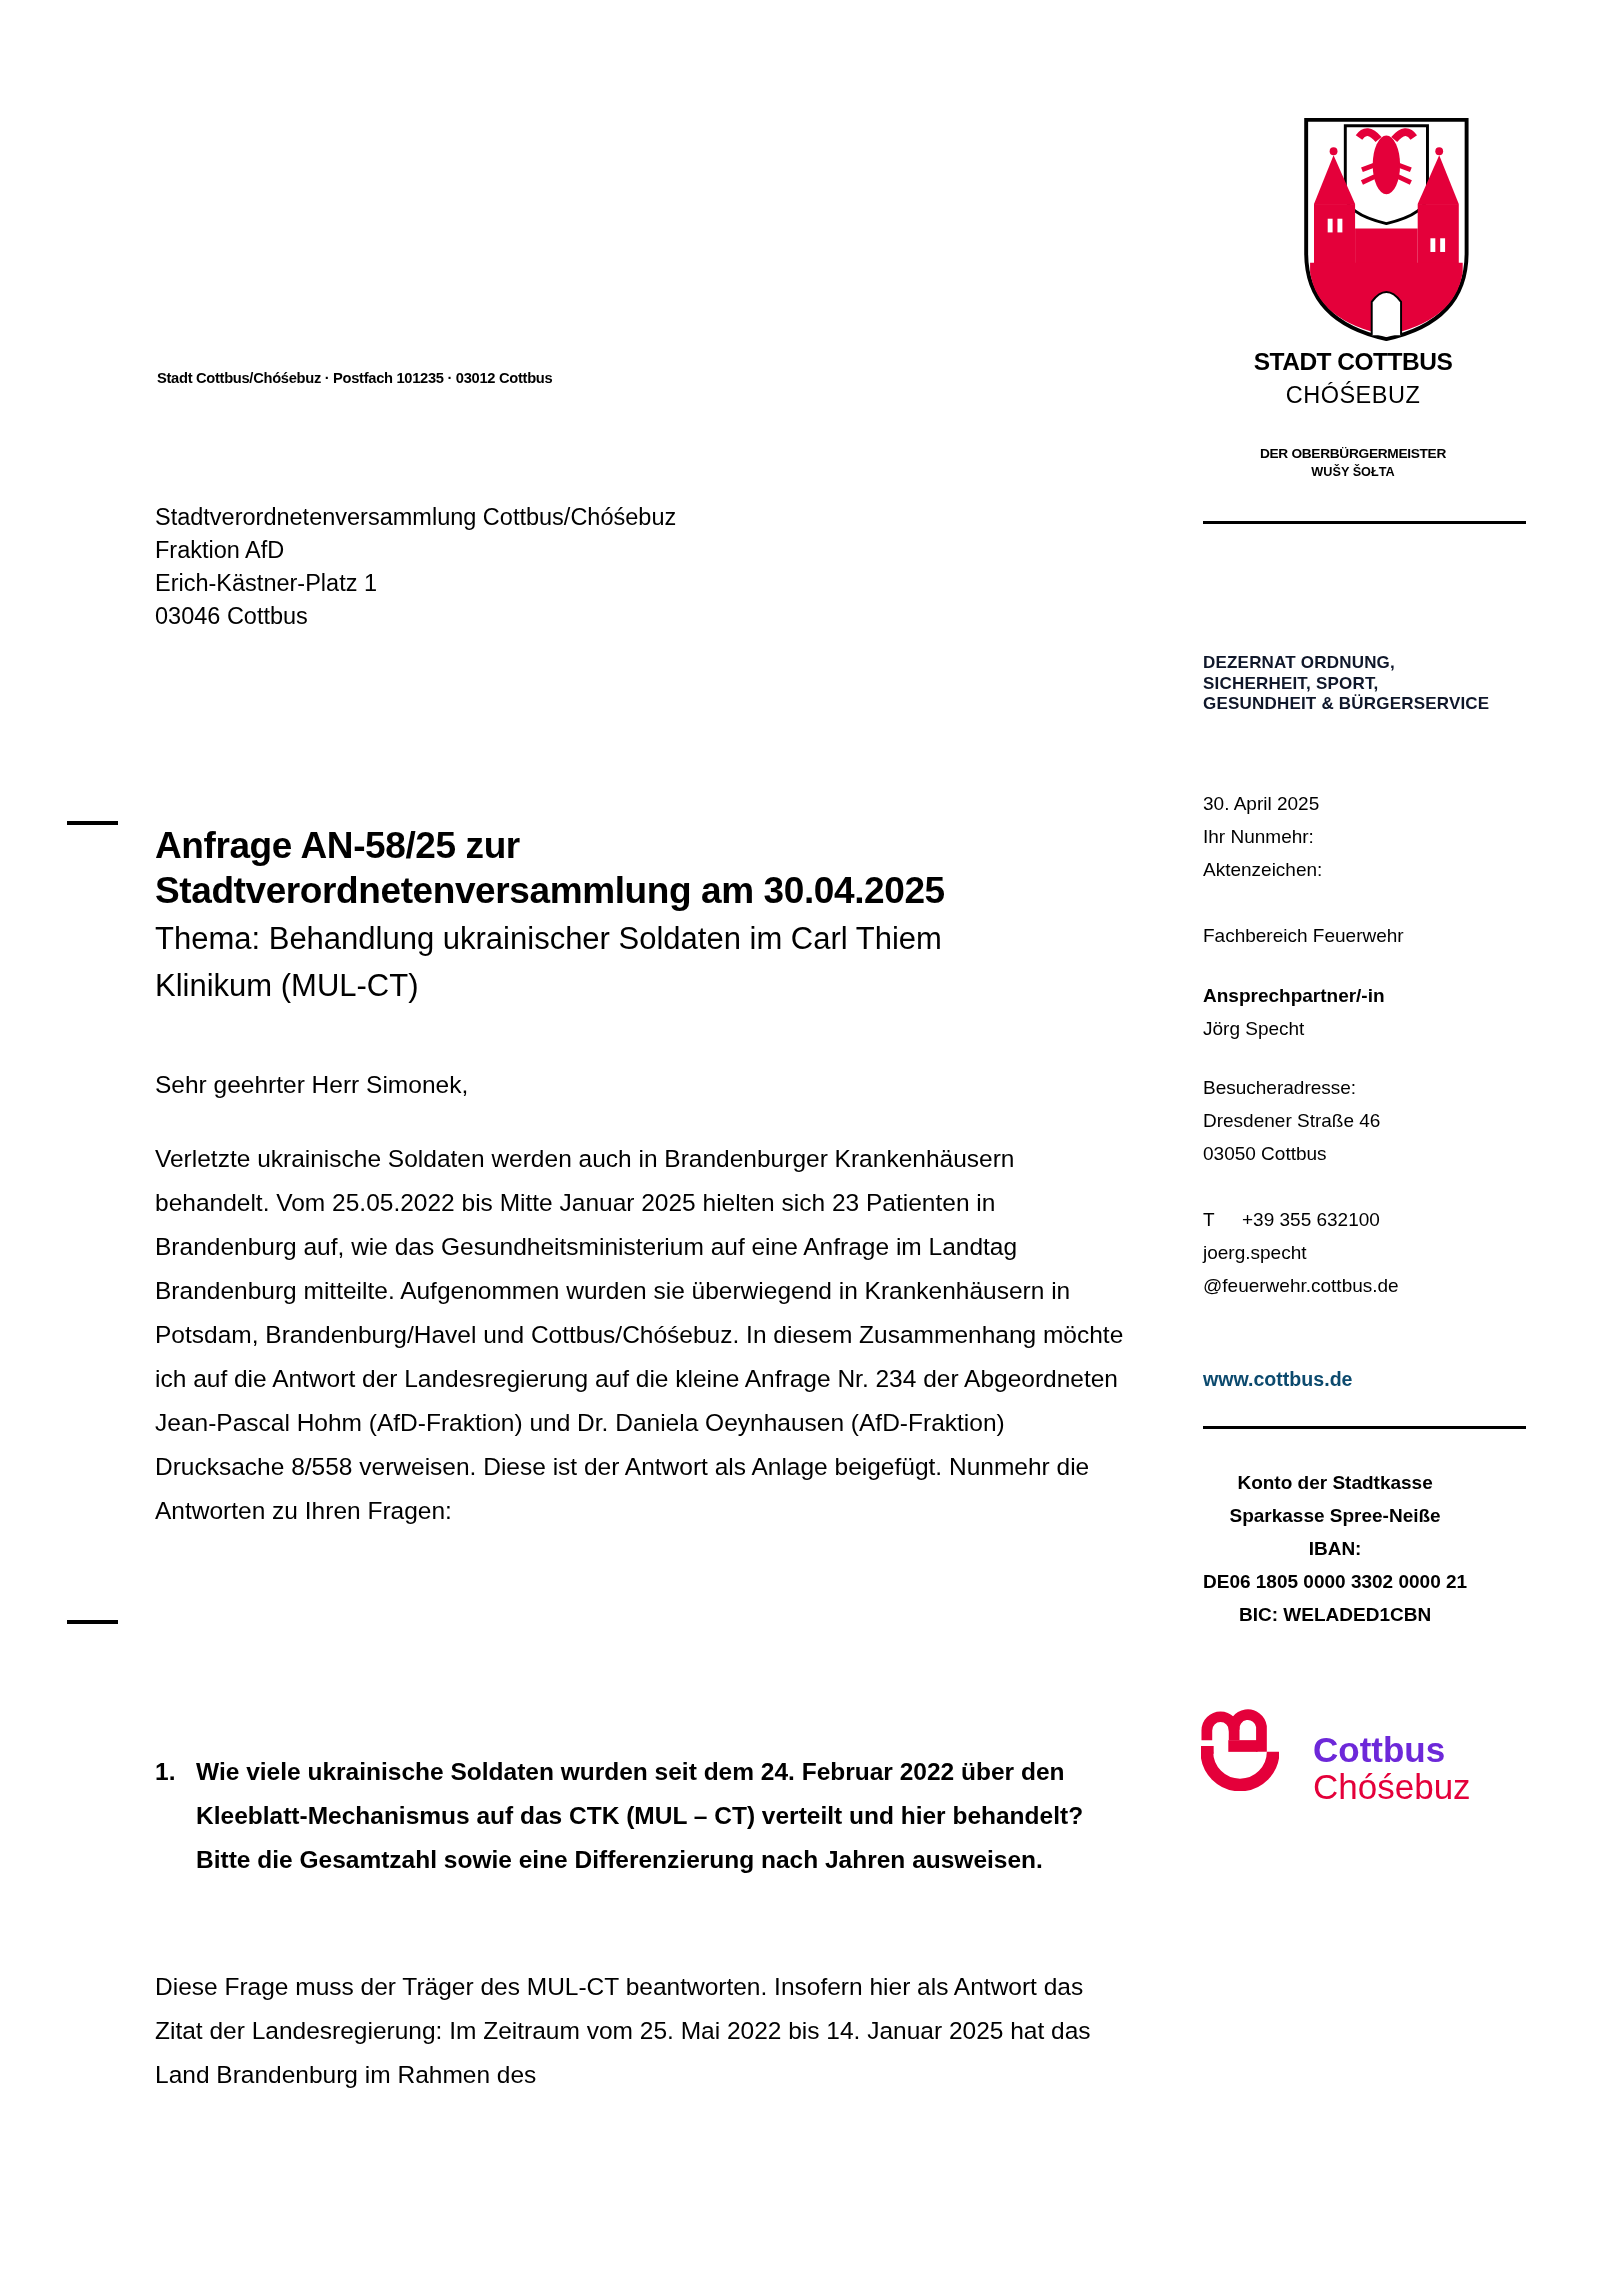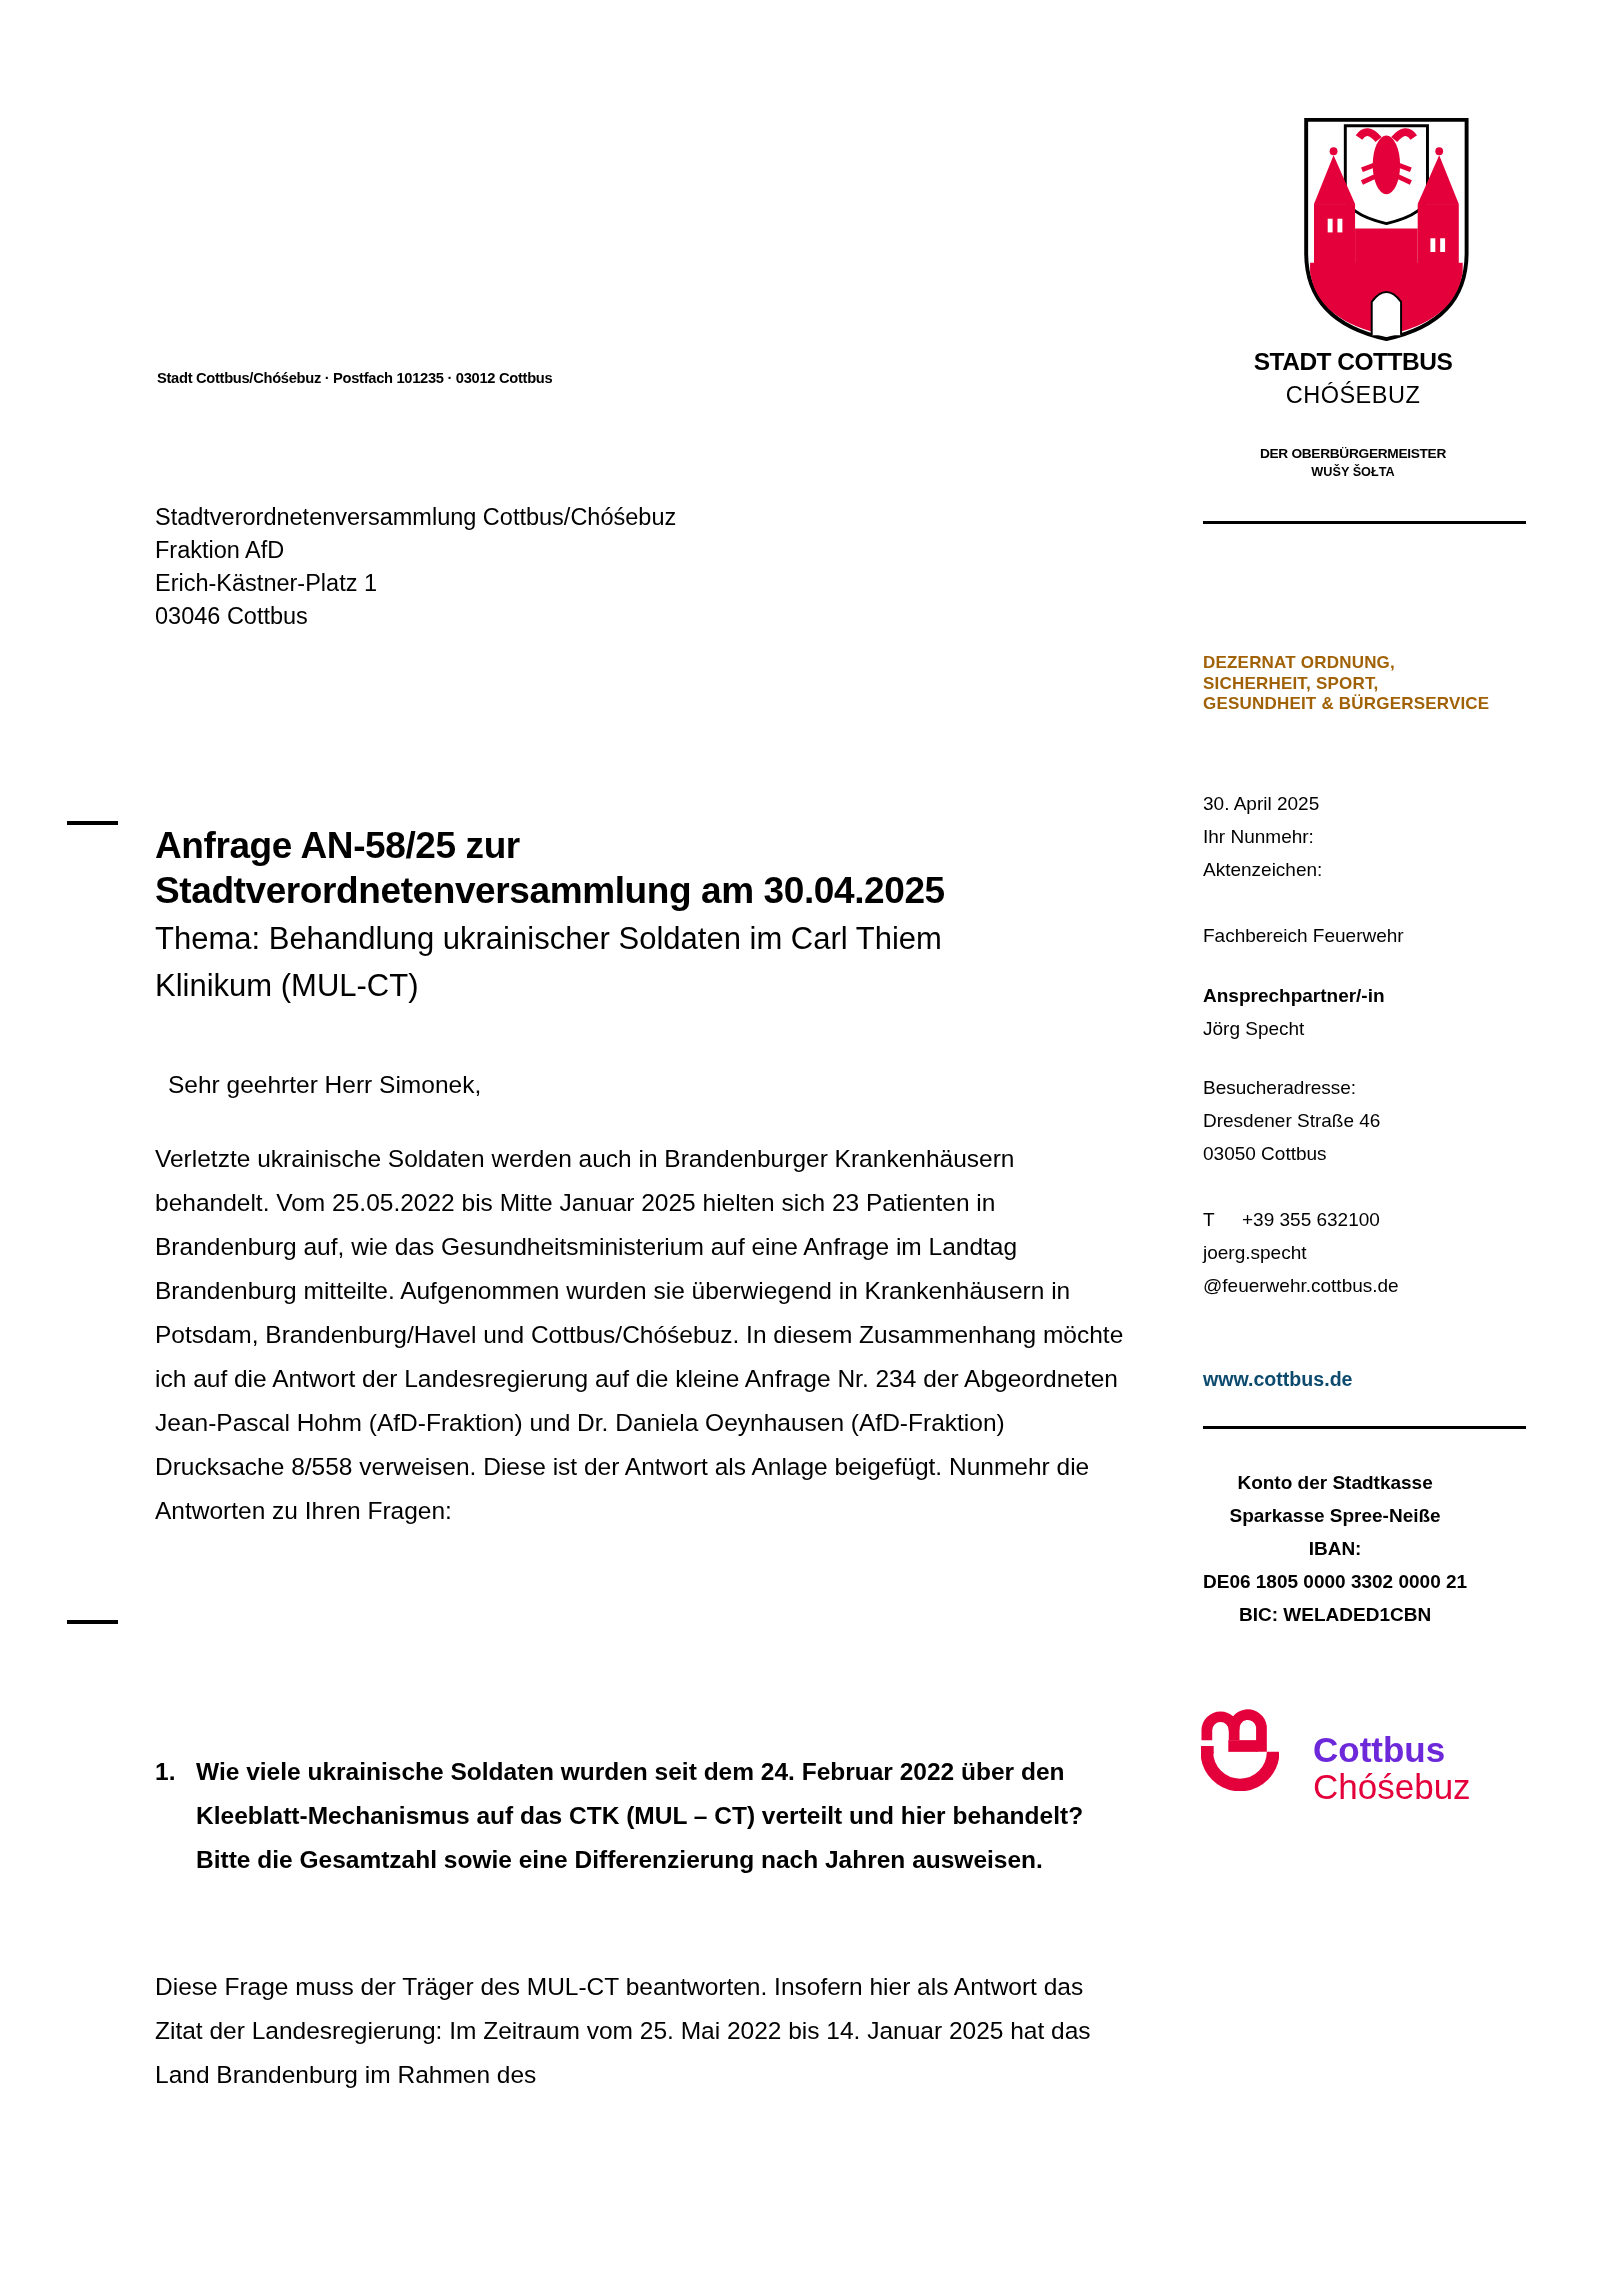--- a/index.html
+++ b/index.html
@@ -20,21 +20,21 @@
 
     
     .recipient { left: 155px; top: 501px; font-size: 23.5px; line-height: 33px; }
     .recipient div { white-space: nowrap; }
 
     
     .title { left: 155px; top: 823px; width: 1000px; }
     .title-main { font-size: 37px; font-weight: bold; line-height: 45px; letter-spacing: -0.4px; }
     .title-sub { font-size: 31px; line-height: 43px; margin-top: 3.9px; }
 
-    .salutation { left: 168px; top: 1071px; font-size: 24.5px; }
+    .salutation { left: 155px; top: 1071px; font-size: 24.5px; }
 
     .body-text {
       left: 155px; top: 1137px; width: 980px; font-size: 24.5px; line-height: 44px;
     }
     .body-text p { margin: 0; }
 
     .question {
       left: 155px; top: 1750px; width: 980px; font-size: 24.5px; line-height: 44px;
       font-weight: bold; display: flex;
     }
@@ -57,21 +57,21 @@
     .mayor-title {
       left: 1196px; top: 446px; width: 314px; text-align: center;
       font-size: 13.7px; font-weight: bold; letter-spacing: -0.3px;
     }
     .mayor-name {
       left: 1196px; top: 465px; width: 314px; text-align: center; font-size: 12.7px; font-weight: bold;
     }
     .rule { position: absolute; left: 1203px; width: 323px; height: 2.9px; background: #000; }
 
     .dezernat {
-      left: 1203px; top: 653px; font-size: 17px; font-weight: bold; color: #a16207;
+      left: 1203px; top: 653px; font-size: 17px; font-weight: bold; color: #0f172a;
       line-height: 20.6px; letter-spacing: 0.2px;
     }
 
     .info { left: 1203px; font-size: 19px; line-height: 33px; }
     .info div { white-space: nowrap; min-height: 33px; }
     .info .b { font-weight: bold; }
     .phone-label { display: inline-block; width: 39px; }
 
     .web { left: 1203px; top: 1368px; font-size: 19.6px; font-weight: bold; color: #0c4a6e; }
 

